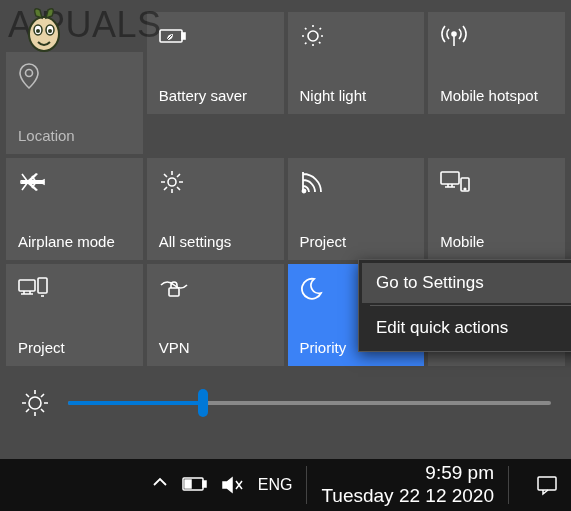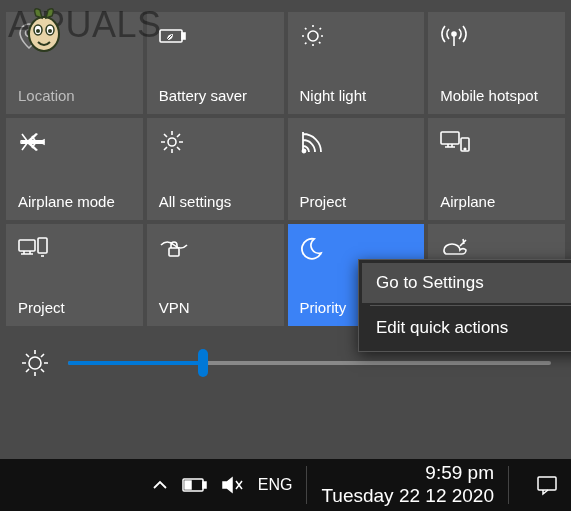--- a/index.html
+++ b/index.html
@@ -27,21 +27,21 @@
   height: 102px;
   background: rgba(100,100,100,0.55);
   padding: 10px 12px;
   display: flex;
   flex-direction: column;
   justify-content: space-between;
   cursor: pointer;
   font-size: 15px;
   position: relative;
 }
-.tile.dimmed { color: #bdbdbd; }
+.tile.dimmed { color: #bdbdbd; margin-top: 40px; }
 .tile.active { background: #3b82f6; }
 .tile .icon { height: 28px; display: flex; align-items: center; }
 .tile .label { font-size: 15px; line-height: 1.1; }
 .brightness {
   margin-top: 22px;
   display: flex;
   align-items: center;
   gap: 18px;
   padding: 0 14px;
 }
@@ -109,21 +109,21 @@
   bottom: 0; left: 0; right: 0;
   height: 52px;
   background: #111;
   display: flex;
   align-items: center;
   justify-content: flex-end;
   padding: 0 6px;
   gap: 14px;
   font-size: 16px;
 }
-.taskbar .tray { display: flex; align-items: center; gap: 14px; }
+.taskbar .tray { display: flex; gap: 14px; }
 .taskbar .clock { text-align: right; line-height: 1.2; font-size: 19px; }
 .taskbar .notif {
   width: 36px;
   height: 36px;
   display: flex;
   align-items: center;
   justify-content: center;
   margin-left: 6px;
 }
 .taskbar-sep {
@@ -227,21 +227,21 @@
 
     <div class="tile">
       <span class="icon">
         <svg width="30" height="22" viewBox="0 0 30 22" fill="none" stroke="#fff" stroke-width="1.6">
           <rect x="1" y="1" width="18" height="12" rx="1"></rect>
           <path d="M8 13 L8 16 M12 13 L12 16 M5 16 L15 16"></path>
           <rect x="21" y="7" width="8" height="13" rx="1"></rect>
           <circle cx="25" cy="18" r="0.8" fill="#fff"></circle>
         </svg>
       </span>
-      <span class="label">Airplane</span>
+      <span class="label">Mobile</span>
     </div>
 
     <div class="tile">
       <span class="icon">
         <svg width="30" height="22" viewBox="0 0 30 22" fill="none" stroke="#fff" stroke-width="1.6">
           <rect x="1" y="3" width="16" height="11" rx="1"></rect>
           <path d="M6 14 L6 17 M12 14 L12 17 M3 17 L15 17"></path>
           <rect x="20" y="1" width="9" height="15" rx="1"></rect>
           <path d="M23 19 L26 19"></path>
         </svg>

